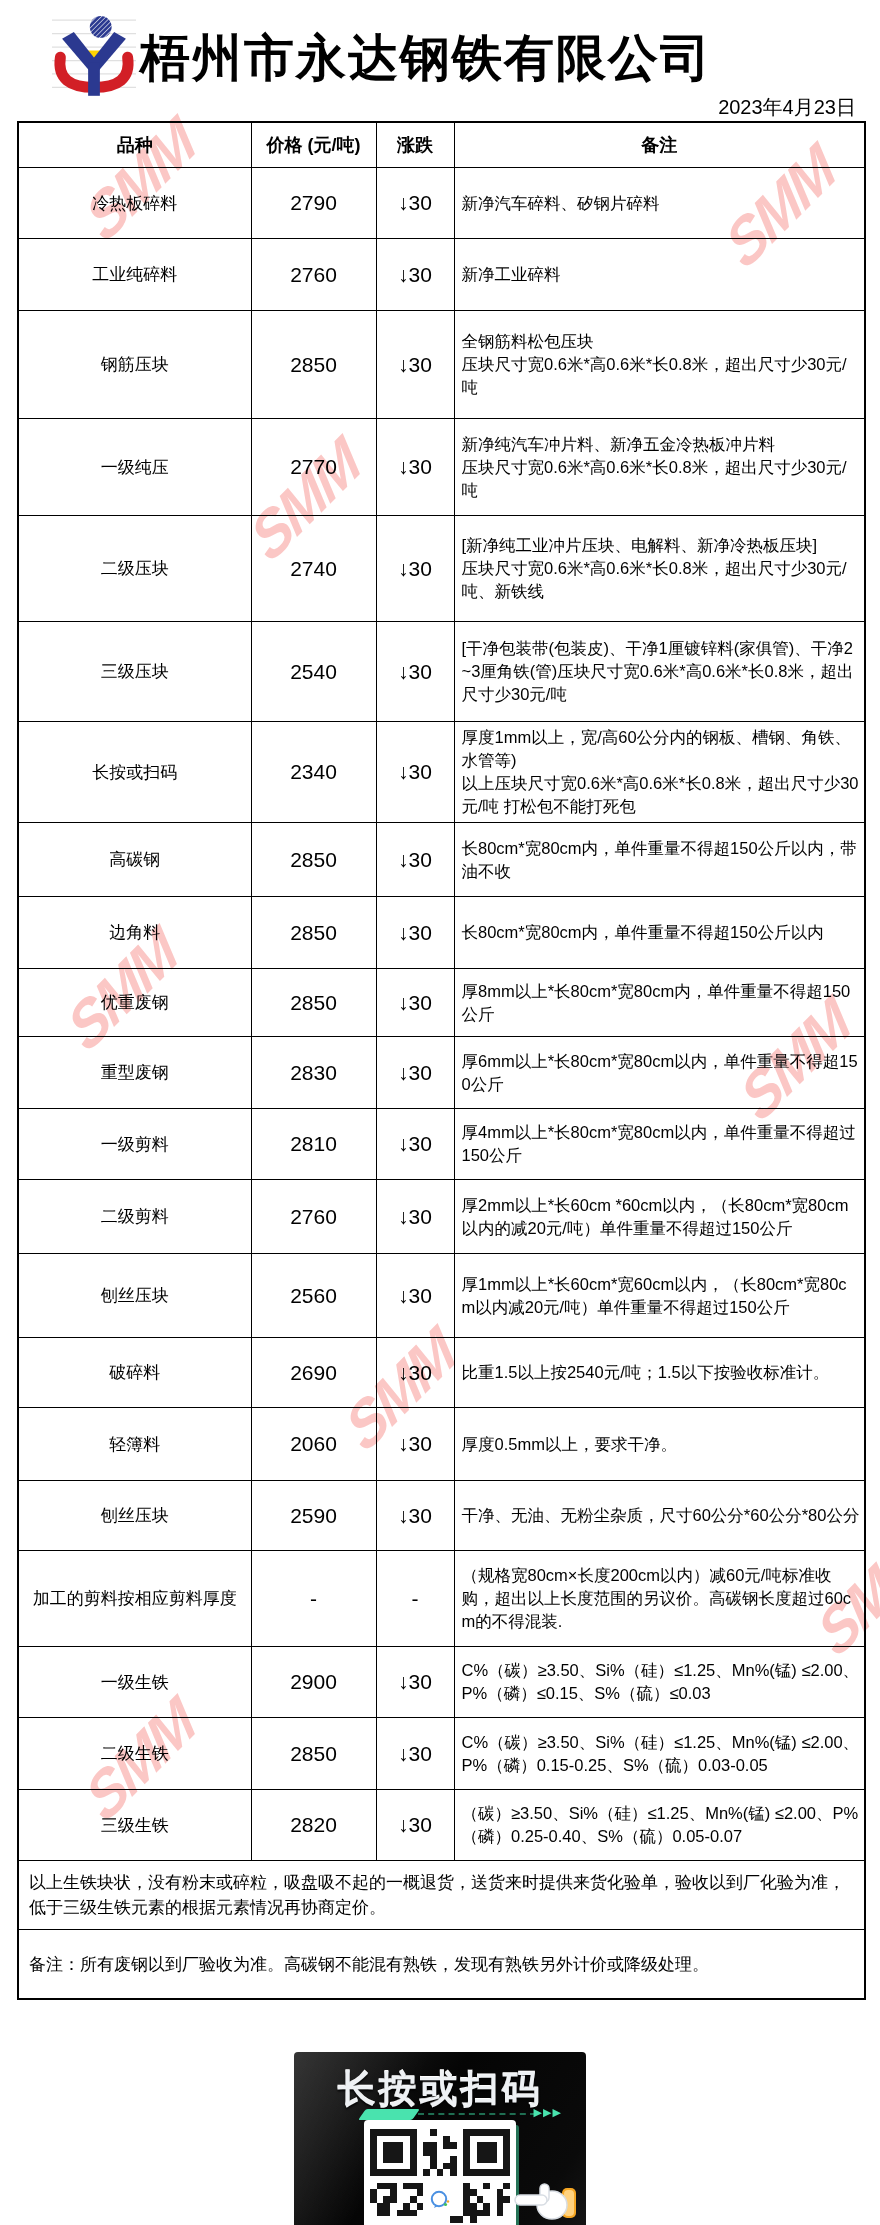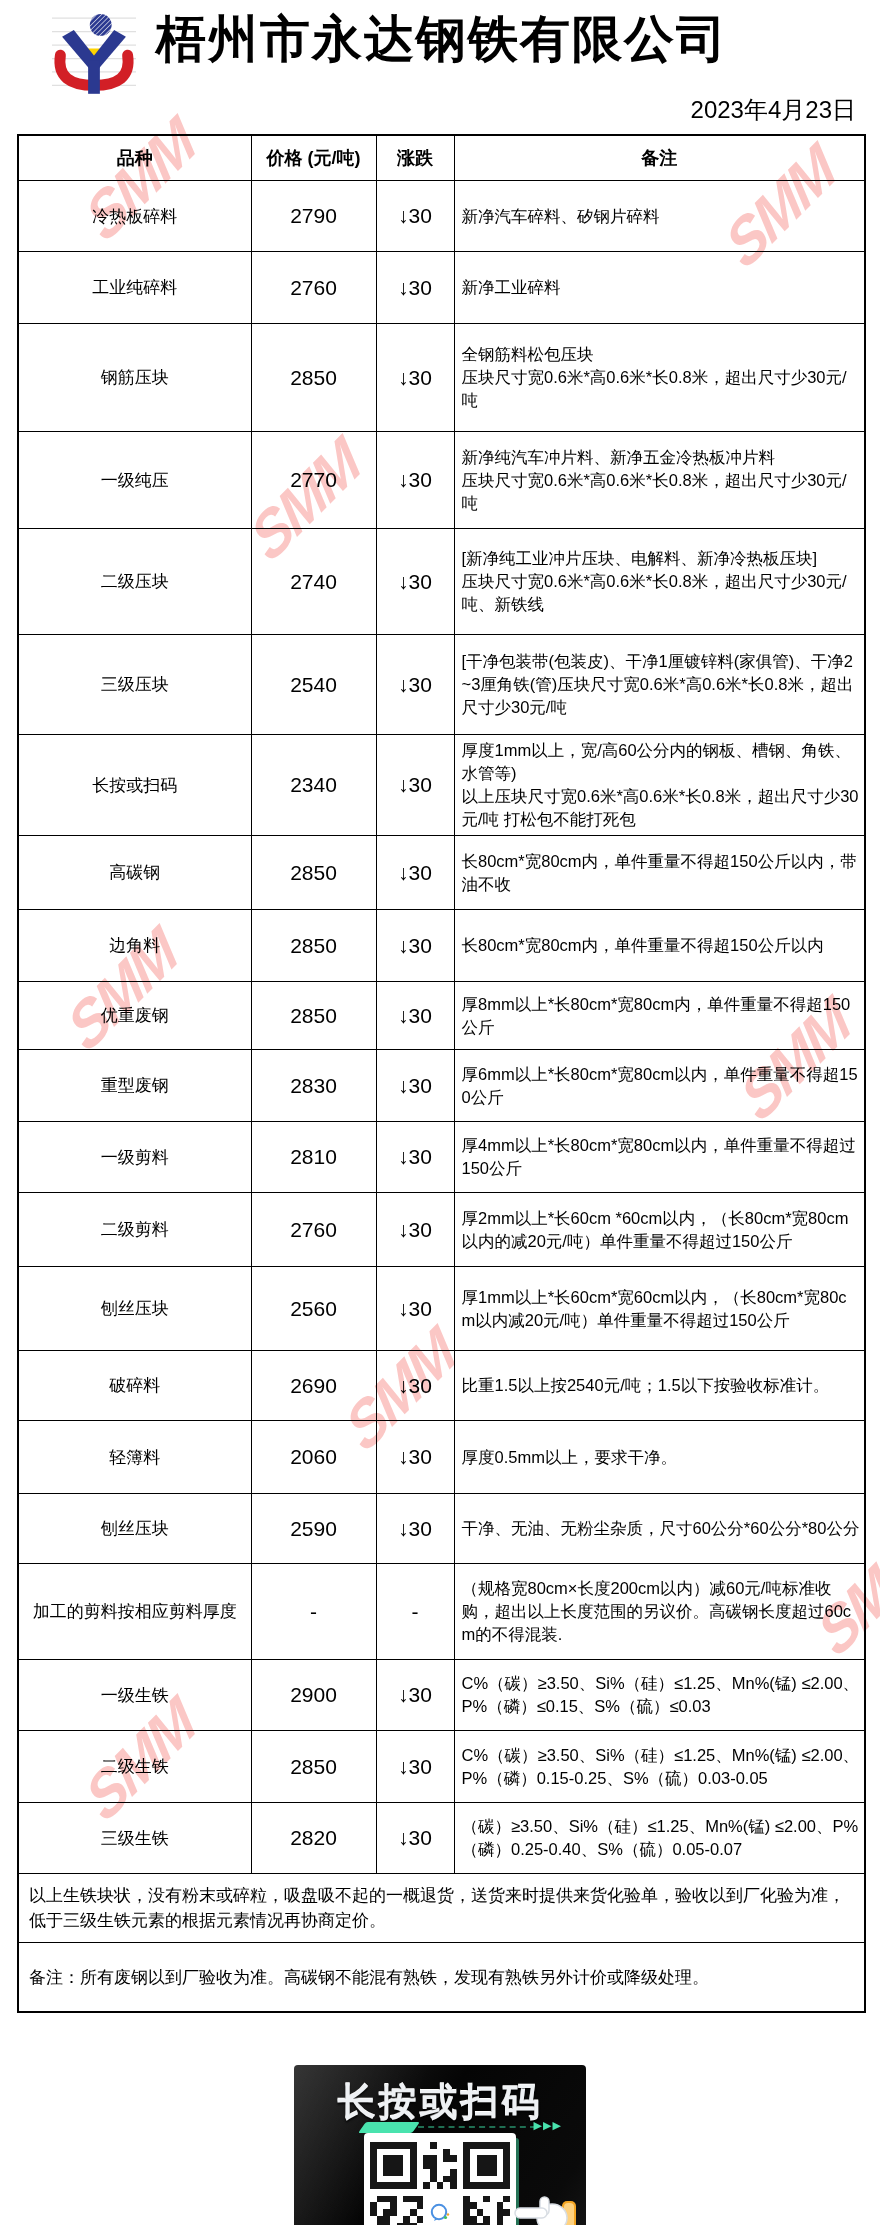--- a/index.html
+++ b/index.html
@@ -1,22 +1,22 @@
 <!DOCTYPE html>
 <html><head>
 <meta charset="utf-8">
 <style>
   html,body{margin:0;padding:0;background:#fff;}
   .page{position:relative;width:880px;min-height:2225px;background:#fff;overflow:hidden;
         font-family:"Liberation Sans","DejaVu Sans",sans-serif;color:#000;}
   
-  .brand{display:flex;align-items:flex-start;gap:20px;padding:6px 0 0 52px;height:104px;}
+  .brand{display:flex;align-items:center;gap:4px;padding:6px 0 0 52px;height:104px;}
   .logo{width:84px;height:100px;flex:0 0 auto;}
   .company-title{font-size:50px;font-weight:900;letter-spacing:2px;white-space:nowrap;}
-  .date-line{text-align:right;padding-right:24px;font-size:24px;margin-top:-16px;margin-bottom:8px;}
+  .date-line{text-align:right;padding-right:24px;font-size:20px;margin-top:-16px;margin-bottom:0;}
   
   table.price{border-collapse:collapse;table-layout:fixed;width:847px;margin:0 16px 0 17px;
               border:2px solid #000;}
   table.price th,table.price td{border:1px solid #000;vertical-align:middle;}
   table.price th{font-size:18px;font-weight:bold;height:42px;text-align:center;}
   td.c-name{ text-align:center;font-size:17px;}
   td.c-price,td.c-change{text-align:center;font-size:21px;}
   td.c-note{text-align:left;font-size:16.5px;line-height:23px;padding:4px 4px 4px 7px;
             white-space:pre-line;word-break:break-all;}
   tbody.rows tr:nth-child(1) td{height:62px}  tbody.rows tr:nth-child(2) td{height:63px}

